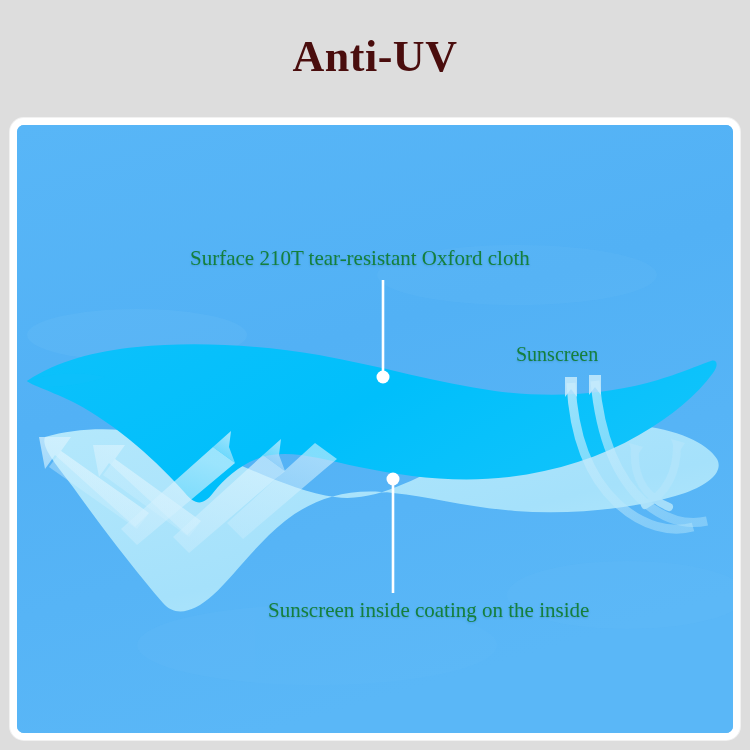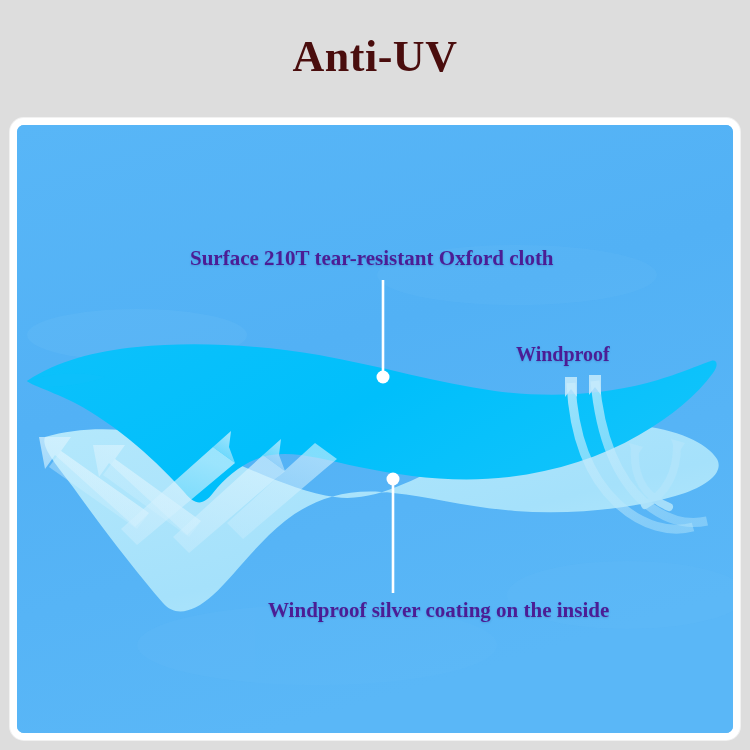--- a/index.html
+++ b/index.html
@@ -55,23 +55,23 @@
     box-shadow: 0 0 0 1px rgba(255,255,255,0.6);
   }
   #illustration-svg {
     display: block;
     width: 100%;
     height: 100%;
   }
   
   .callout-label {
     position: absolute;
-    color: #4c1d95;
+    color: #15803d;
     font-family: "Liberation Serif", serif;
-    font-weight: bold;
+    font-weight: normal;
     white-space: nowrap;
     text-shadow: 0 1px 2px rgba(40,110,170,0.35);
   }
   #label-surface {
     left: 190px;
     top: 246px;
     font-size: 21px;
   }
   #label-sunscreen {
     left: 268px;
@@ -214,18 +214,18 @@
         <circle cx="376" cy="354" r="6.5" fill="#ffffff"></circle>
         <line x1="376" y1="360" x2="376" y2="468" stroke="#ffffff" stroke-width="2.6"></line>
       </g>
 
     </svg>
 
   </div>
 
   <div class="callout-label" id="label-surface">Surface 210T tear-resistant Oxford cloth</div>
 
-  <div class="callout-label" id="label-sunscreen">Windproof silver coating on the inside</div>
-
-
-  <div class="callout-label" id="label-windproof">Windproof</div>
+  <div class="callout-label" id="label-sunscreen">Sunscreen inside coating on the inside</div>
+
+
+  <div class="callout-label" id="label-windproof">Sunscreen</div>
 
 </div>
 
 </body></html>

